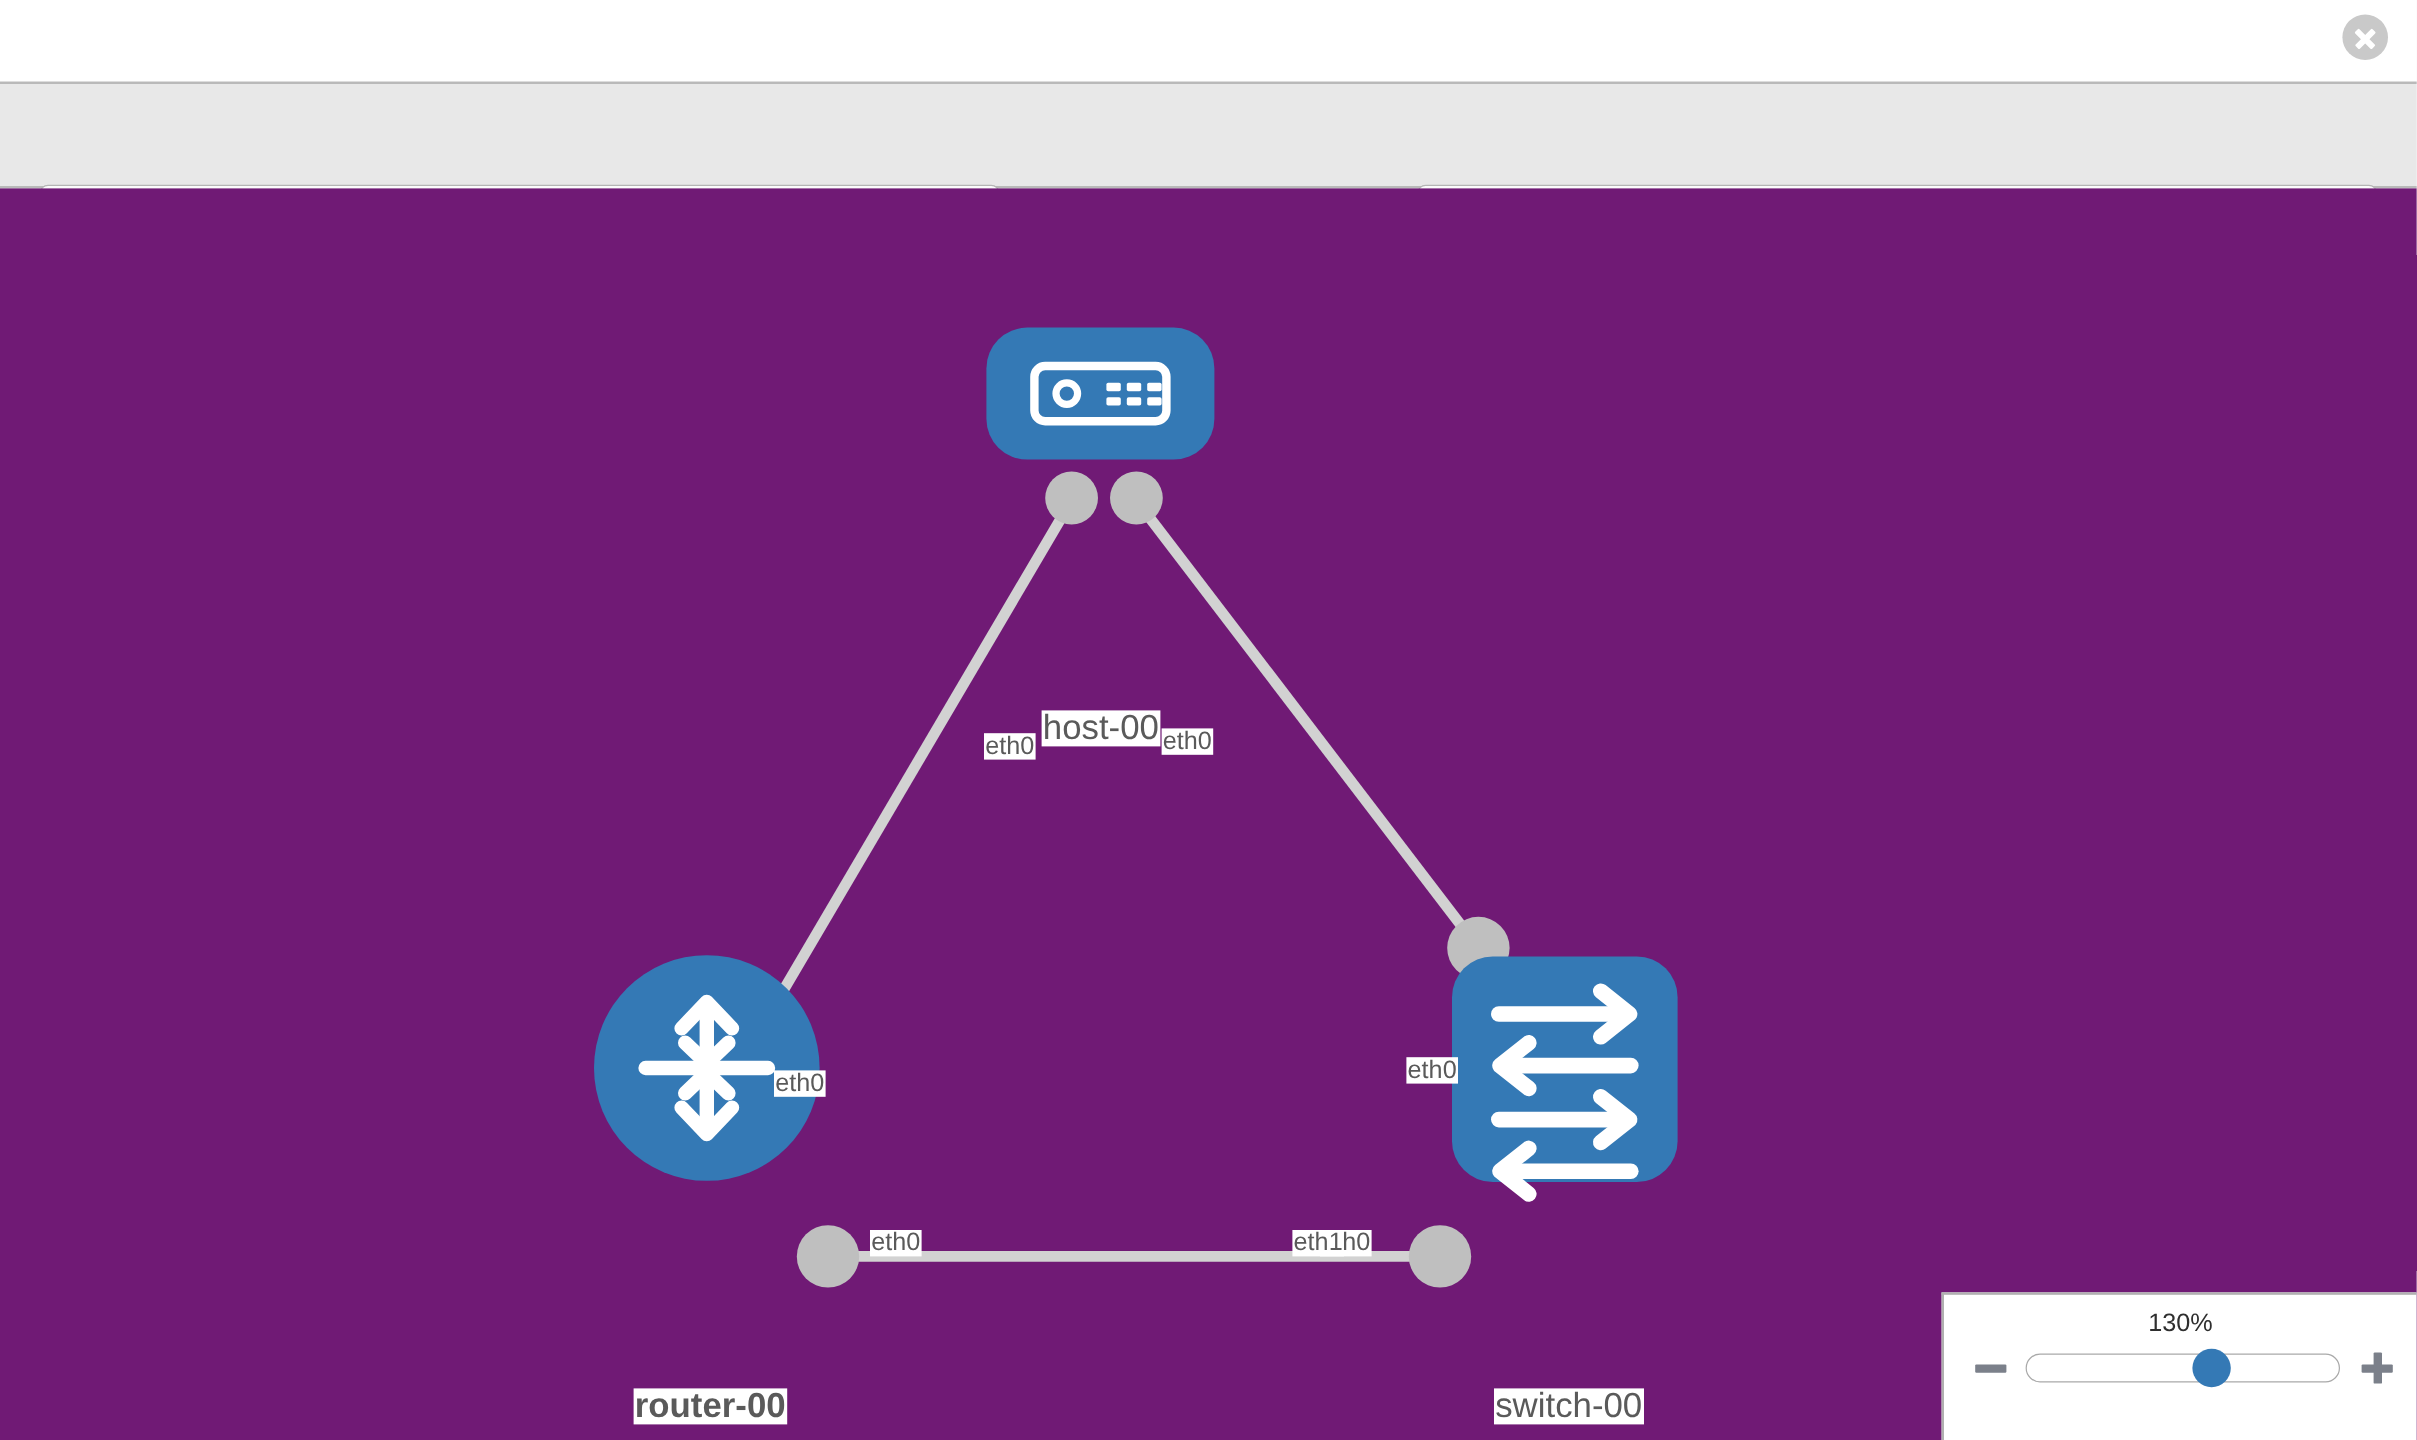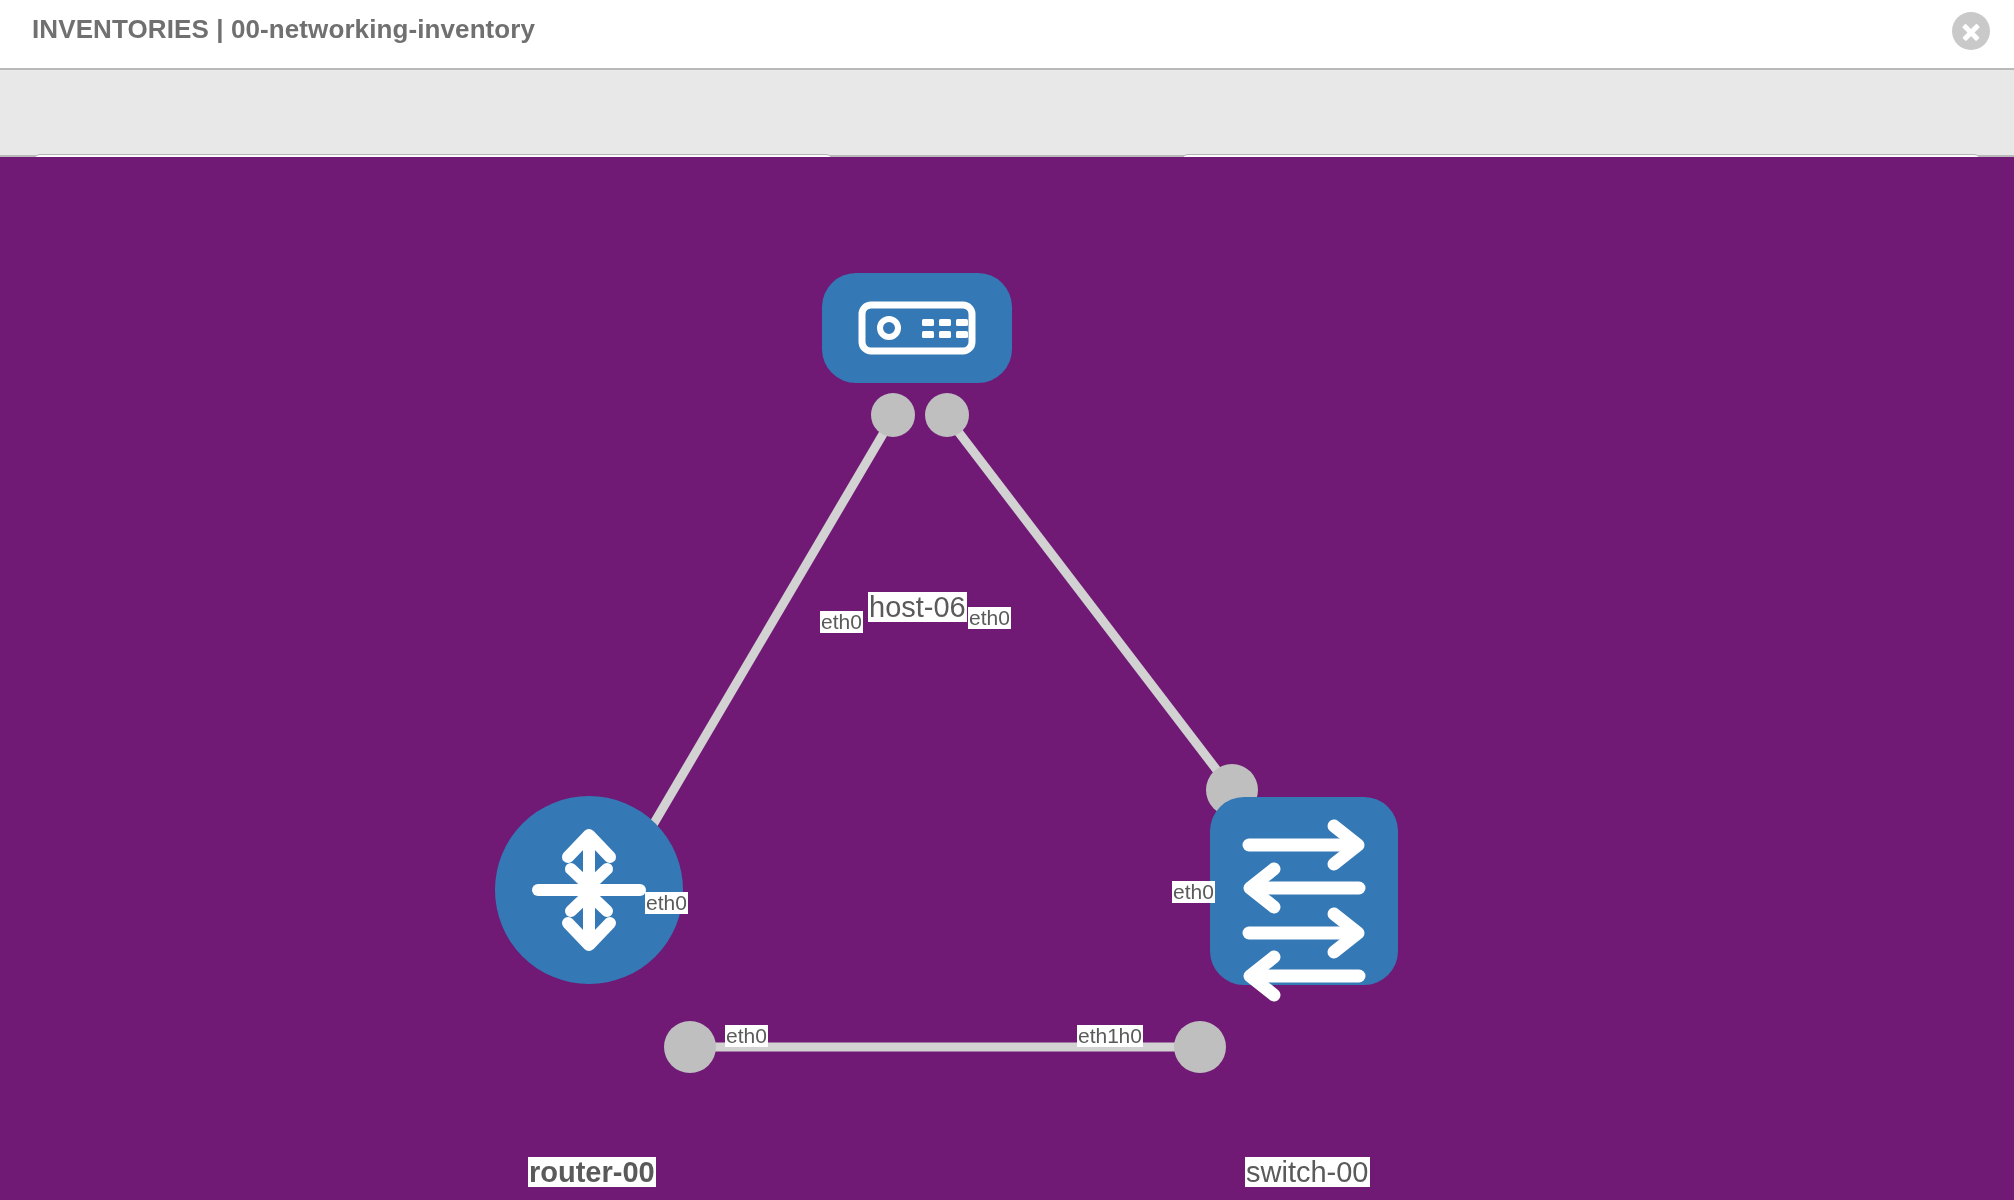--- a/index.html
+++ b/index.html
@@ -117,21 +117,20 @@
     position: absolute; top: -5px; width: 32px; height: 32px;
     border-radius: 50%; background: #3479b5; cursor: pointer;
   }
 </style>
 </head>
 <body>
 
 <div id="app">
 
   <div class="header">
-    <div class="header-title">INVENTORIES | 00-networking-inventory</div>
     <div class="close-btn"></div>
   </div>
 
   <div class="toolbar">
 
     <div class="select-box" id="actions-select">
       <span class="sel-label">ACTIONS</span>
       <span class="caret"></span>
     </div>
 
@@ -236,33 +235,41 @@
           <polyline points="1334,757 1358,776 1334,795"></polyline>
 
           <line x1="1359" y1="819" x2="1253" y2="819"></line>
           <polyline points="1274,800 1250,819 1274,838"></polyline>
         </g>
       </g>
     </svg>
 
     <div class="lbl edge-label" style="left:820px; top:454px;">eth0</div>
 
-    <div class="lbl node-label" style="left:868px; top:435px;">host-06</div>
+    <div class="lbl node-label" style="left:868px; top:435px;">host-00</div>
 
     <div class="lbl edge-label" style="left:968px; top:450px;">eth0</div>
 
     <div class="lbl edge-label" style="left:645px; top:735px;">eth0</div>
 
     <div class="lbl edge-label" style="left:1172px; top:724px;">eth0</div>
 
     <div class="lbl edge-label" style="left:725px; top:868px;">eth0</div>
 
     <div class="lbl edge-label" style="left:1100px; top:868px;">eth0</div>
 
     <div class="lbl edge-label" style="left:1077px; top:868px;">eth1</div>
 
     <div class="lbl node-label" style="left:528px; top:1000px;font-weight:bold;">router-00</div>
 
     <div class="lbl node-label" style="left:1245px; top:1000px;">switch-00</div>
 
+    <div class="zoom-panel">
+      <div class="zoom-pct">130%</div>
+      <div class="zoom-minus"></div>
+      <div class="zoom-track">
+        <div class="zoom-thumb" id="zoom-thumb" style="left: 138px;"></div>
+      </div>
+      <div class="zoom-plus"></div>
+    </div>
 
   </div>
 </div>
 
 </body></html>

